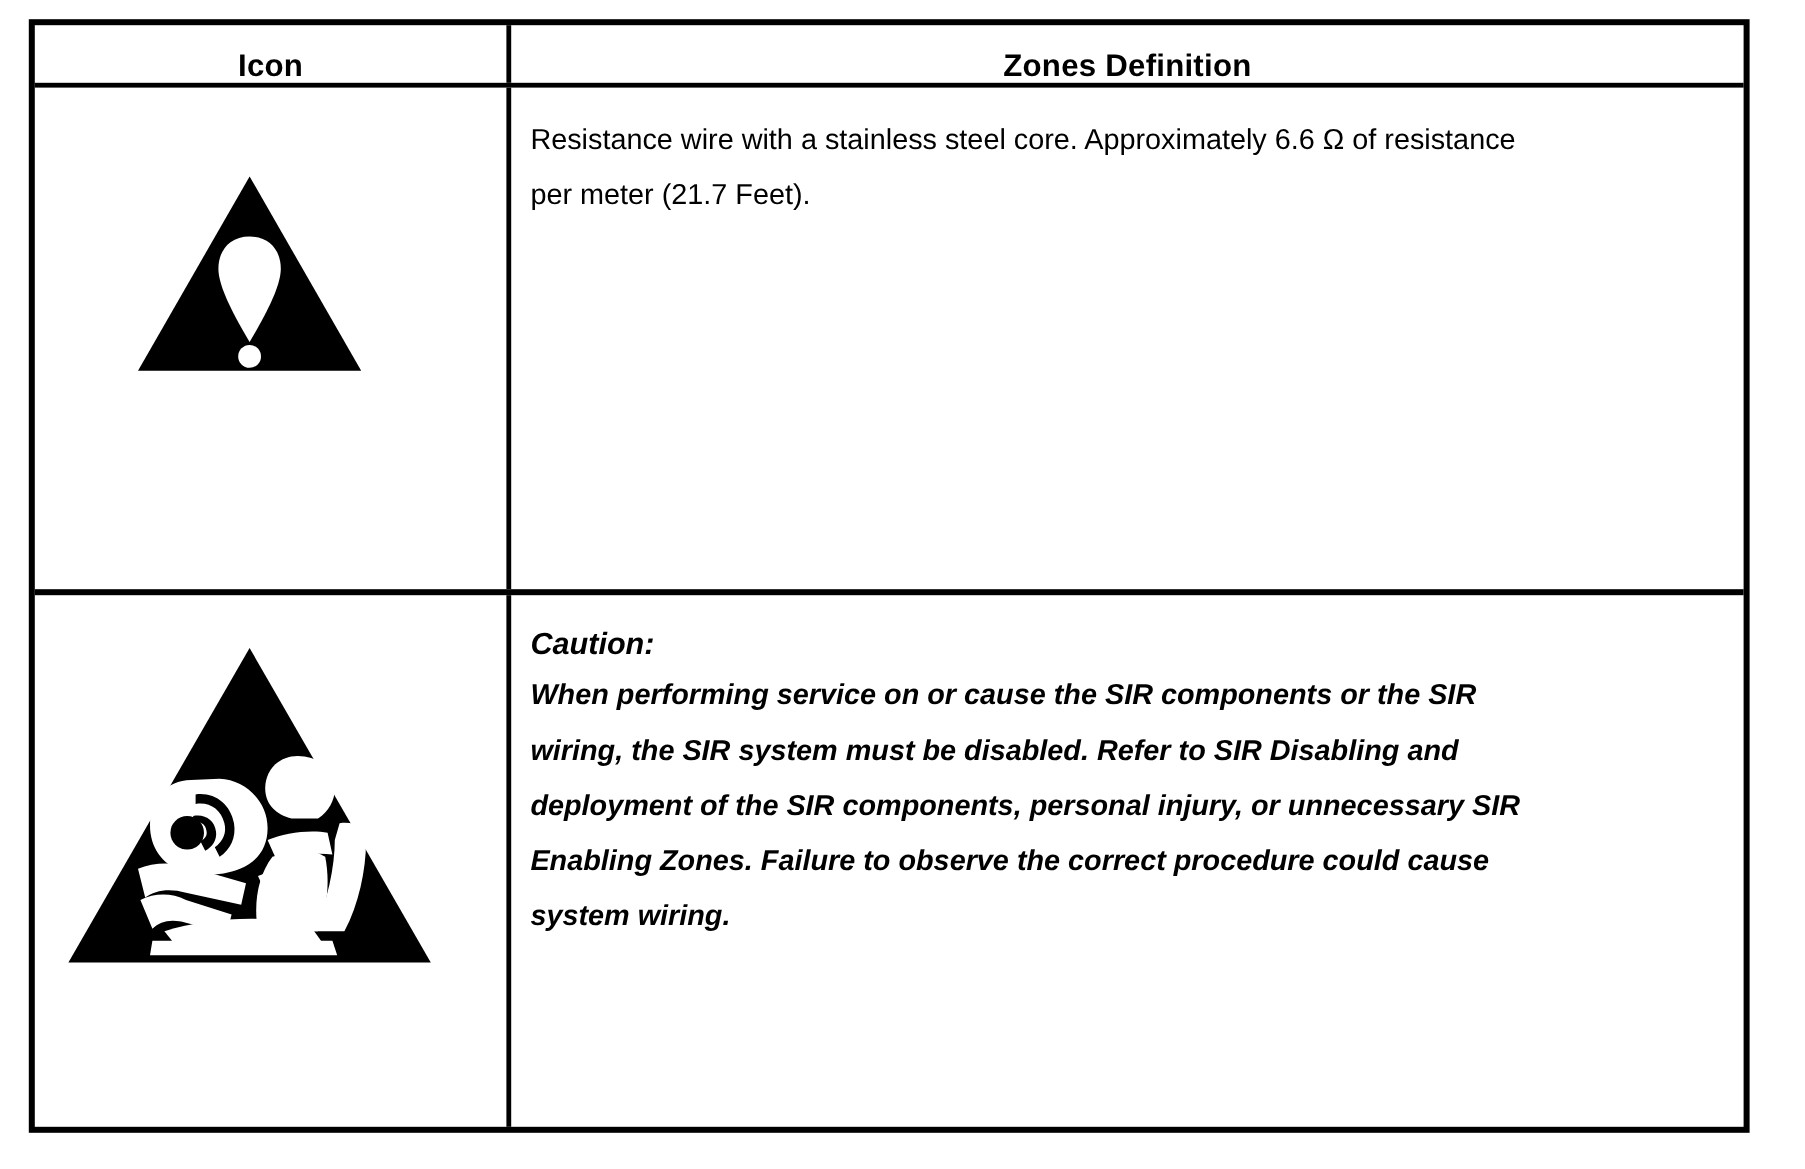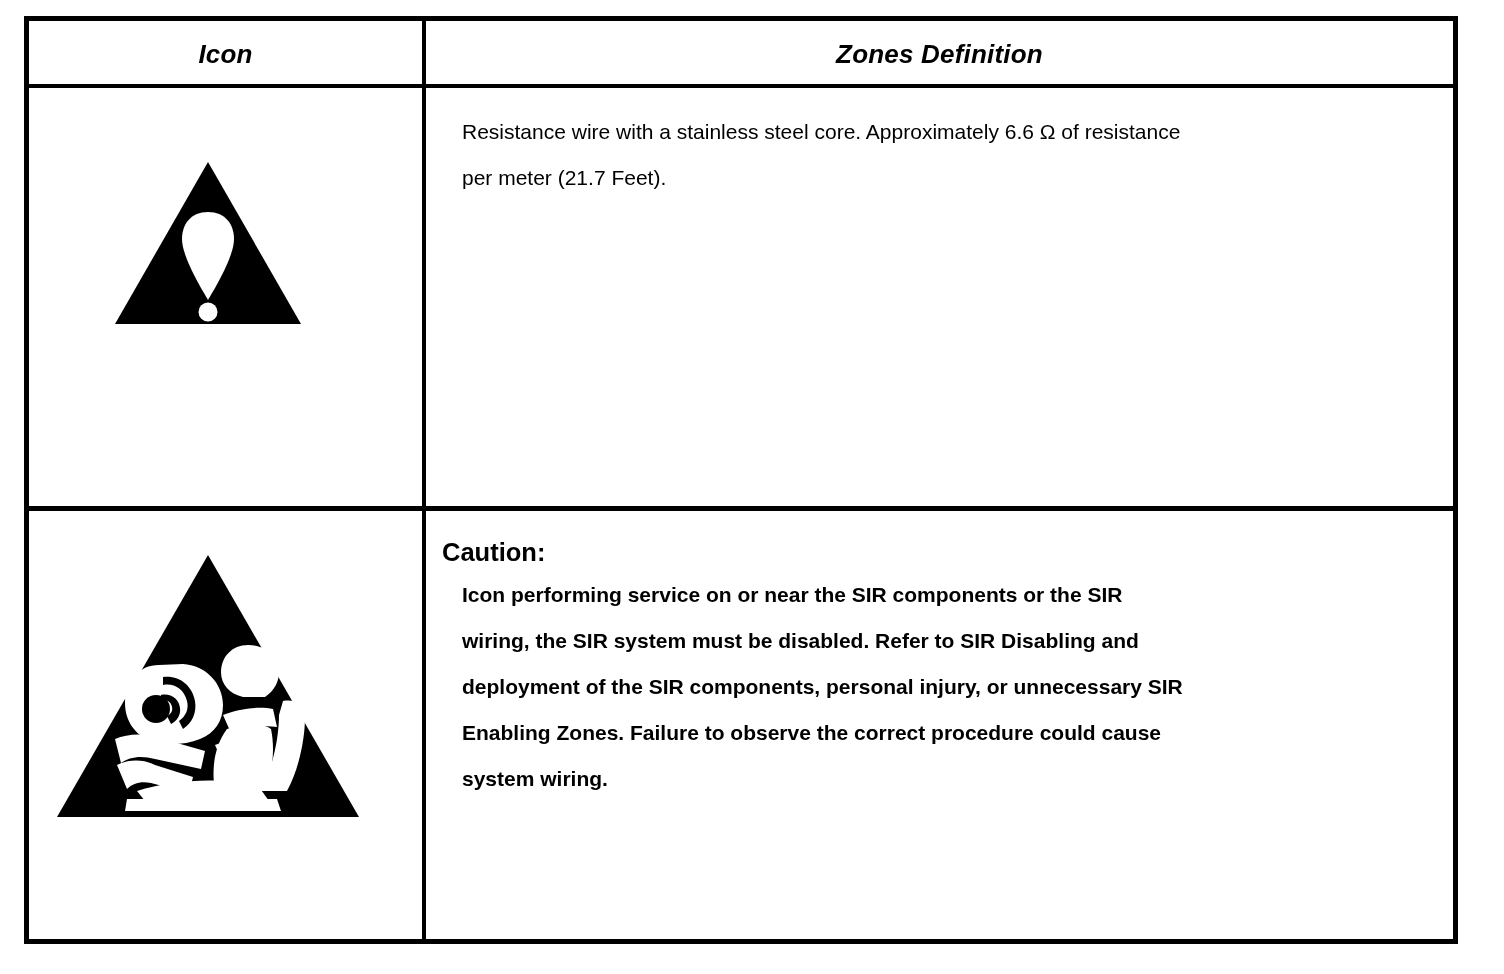--- a/index.html
+++ b/index.html
@@ -34,33 +34,33 @@
     flex-direction: column;
   }
 
   .t-row {
     display: flex;
     width: 100%;
     box-sizing: border-box;
   }
 
   .row-header {
-    height: 67px;
+    height: 52px;
     border-bottom: 4px solid #000;
     flex: none;
-    font-style: italic;
   }
   .row-body-1 {
     height: 423px;
     border-bottom: 5px solid #000;
     flex: none;
   }
   .row-body-2 {
     flex: 1 1 auto;
     min-height: 0;
+    font-style: italic;
   }
 
   .c-icon {
     width: 397px;
     flex: none;
     box-sizing: border-box;
     border-right: 4px solid #000;
     display: flex;
     align-items: flex-start;
     justify-content: center;
@@ -81,24 +81,23 @@
     font-size: 26px;
     line-height: 67px;
     letter-spacing: 0.2px;
   }
 
   
   .def-block {
     padding: 21px 20px 0 16px;
   }
   .def-line {
-    font-size: 21px;
+    font-size: 24px;
     line-height: 46px;
     white-space: nowrap;
-    margin-left: 20px;
   }
   .def-line.bold {
     font-weight: bold;
   }
   .caution-head {
     font-size: 25.5px;
     line-height: 40px;
     font-weight: bold;
   }
 
@@ -242,21 +241,21 @@
 
               <path d="M72,246 L 222,246 L 226,258 L 70,258 Z"></path>
             </g>
           </svg>
         </div>
       </div>
 
       <div class="c-def">
         <div class="def-block">
           <div class="caution-head">Caution:</div>
-          <div class="def-line bold">Icon performing service on or near the SIR components or the SIR</div>
+          <div class="def-line bold">When performing service on or cause the SIR components or the SIR</div>
           <div class="def-line bold">wiring, the SIR system must be disabled. Refer to SIR Disabling and</div>
           <div class="def-line bold">deployment of the SIR components, personal injury, or unnecessary SIR</div>
           <div class="def-line bold">Enabling Zones. Failure to observe the correct procedure could cause</div>
           <div class="def-line bold">system wiring.</div>
         </div>
       </div>
 
     </div>
 
   </div>

